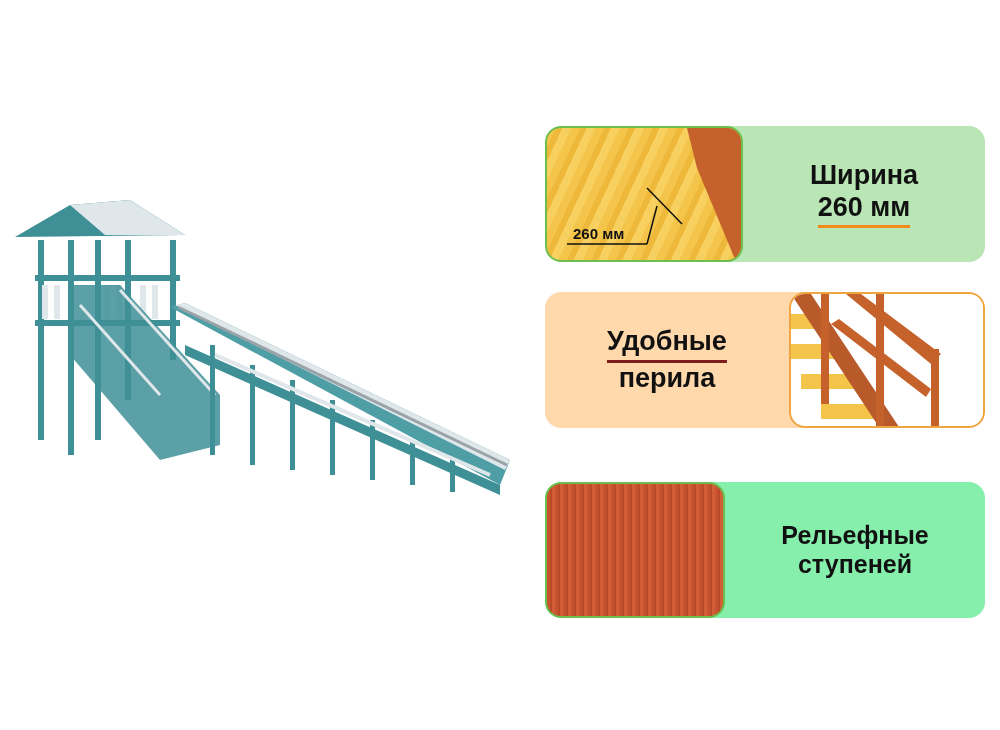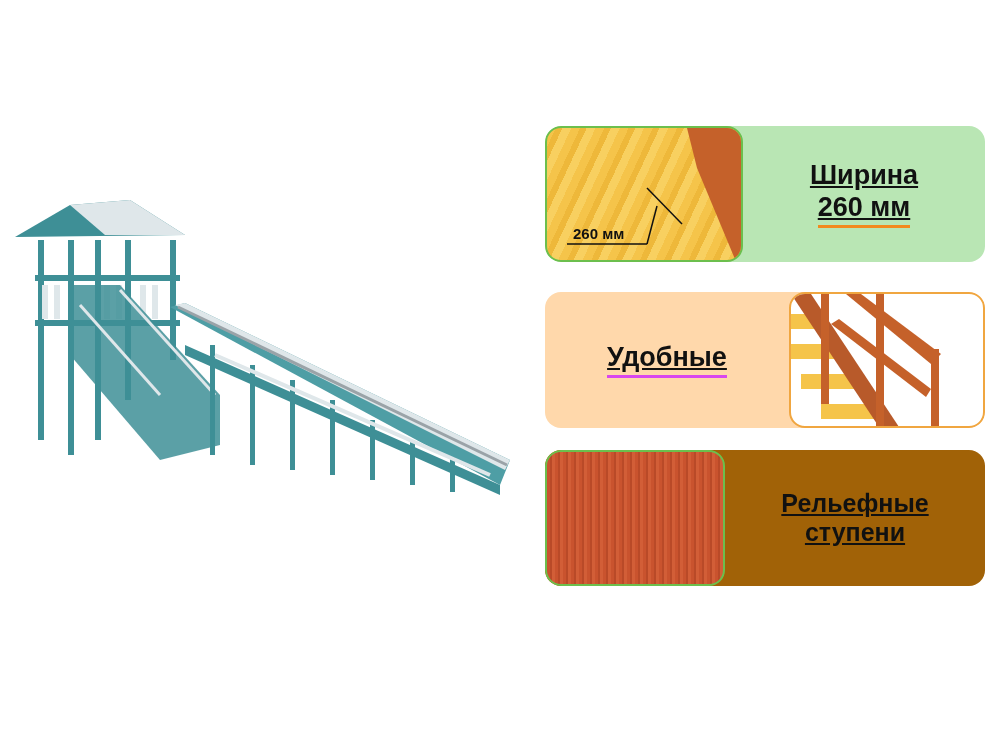--- a/index.html
+++ b/index.html
@@ -1,31 +1,31 @@
 <!DOCTYPE html>
 <html><head>
 <meta charset="utf-8">
 <style>
   html,body{margin:0;padding:0;background:#fff;}
   body{width:1000px;height:730px;position:relative;overflow:hidden;font-family:"Liberation Sans",sans-serif;}
   .slide-area{position:absolute;left:10px;top:195px;width:510px;height:315px;}
   .card{position:absolute;left:545px;width:440px;border-radius:16px;box-sizing:border-box;overflow:hidden;}
   .card1{top:126px;height:136px;background:#b9e6b4;}
   .card2{top:292px;height:136px;background:#ffd8ab;}
-  .card3{top:450px;height:136px;background:#a16207;}
+  .card3{top:482px;height:136px;background:#86efac;}
   .photo{position:absolute;top:0;bottom:0;border-radius:16px;overflow:hidden;box-sizing:border-box;}
   .card1 .photo{left:0;width:198px;border:2px solid #6cbf4d;}
   .card2 .photo{right:0;width:196px;border:2px solid #f0a640;}
   .card3 .photo{left:0;width:180px;border:2px solid #6cbf4d;}
-  .text{position:absolute;top:0;bottom:0;display:flex;flex-direction:column;align-items:center;justify-content:center;font-weight:bold;color:#111;text-align:center;line-height:1.15;text-decoration:underline;}
+  .text{position:absolute;top:0;bottom:0;display:flex;flex-direction:column;align-items:center;justify-content:center;font-weight:bold;color:#111;text-align:center;line-height:1.15;}
   .card1 .text{left:198px;right:0;font-size:27px;}
   .card2 .text{left:0;right:196px;font-size:27px;}
   .card3 .text{left:180px;right:0;font-size:25px;}
   .ul-orange{border-bottom:3px solid #f28a1e;padding-bottom:2px;}
-  .ul-green{border-bottom:3px solid #d946ef;padding-bottom:2px;}
+  .ul-green{border-bottom:3px solid #7f1d1d;padding-bottom:2px;}
   .dim-label{position:absolute;left:26px;top:97px;font-size:15px;font-weight:bold;color:#111;}
   .wood{background:repeating-linear-gradient(115deg,#f5c44a 0 8px,#eeb83a 8px 14px,#f8d060 14px 22px);}
   .texture{background:repeating-linear-gradient(90deg,#c9532e 0 3px,#b94a28 3px 5px,#d25e37 5px 8px);}
 </style>
 </head>
 <body>
 
 <div class="slide-area">
   <svg width="510" height="315" viewBox="0 0 510 315">
 
@@ -88,20 +88,21 @@
   </div>
   <div class="text">
     <span>Ширина</span>
     <span class="ul-orange">260 мм</span>
   </div>
 </div>
 
 <div class="card card2">
   <div class="text">
     <span class="ul-green">Удобные</span>
+    <span>перила</span>
   </div>
   <div class="photo" style="background:#fff">
     <svg width="196" height="136">
       <g fill="#f5c44a">
         <polygon points="0,20 30,20 30,35 0,35"></polygon>
           <polygon points="0,50 45,50 45,65 0,65"></polygon>
         <polygon points="10,80 65,80 65,95 10,95"></polygon>
           <polygon points="30,110 90,110 90,125 30,125"></polygon>
       </g>
       <polygon points="0,0 20,0 110,136 90,136" fill="#b85a2a"></polygon>
@@ -113,15 +114,15 @@
           <polygon points="40,30 48,25 140,95 135,103"></polygon>
       </g>
     </svg>
   </div>
 </div>
 
 <div class="card card3">
   <div class="photo texture"></div>
   <div class="text">
     <span>Рельефные</span>
-    <span>ступени</span>
+    <span>ступеней</span>
   </div>
 </div>
 
 </body></html>

